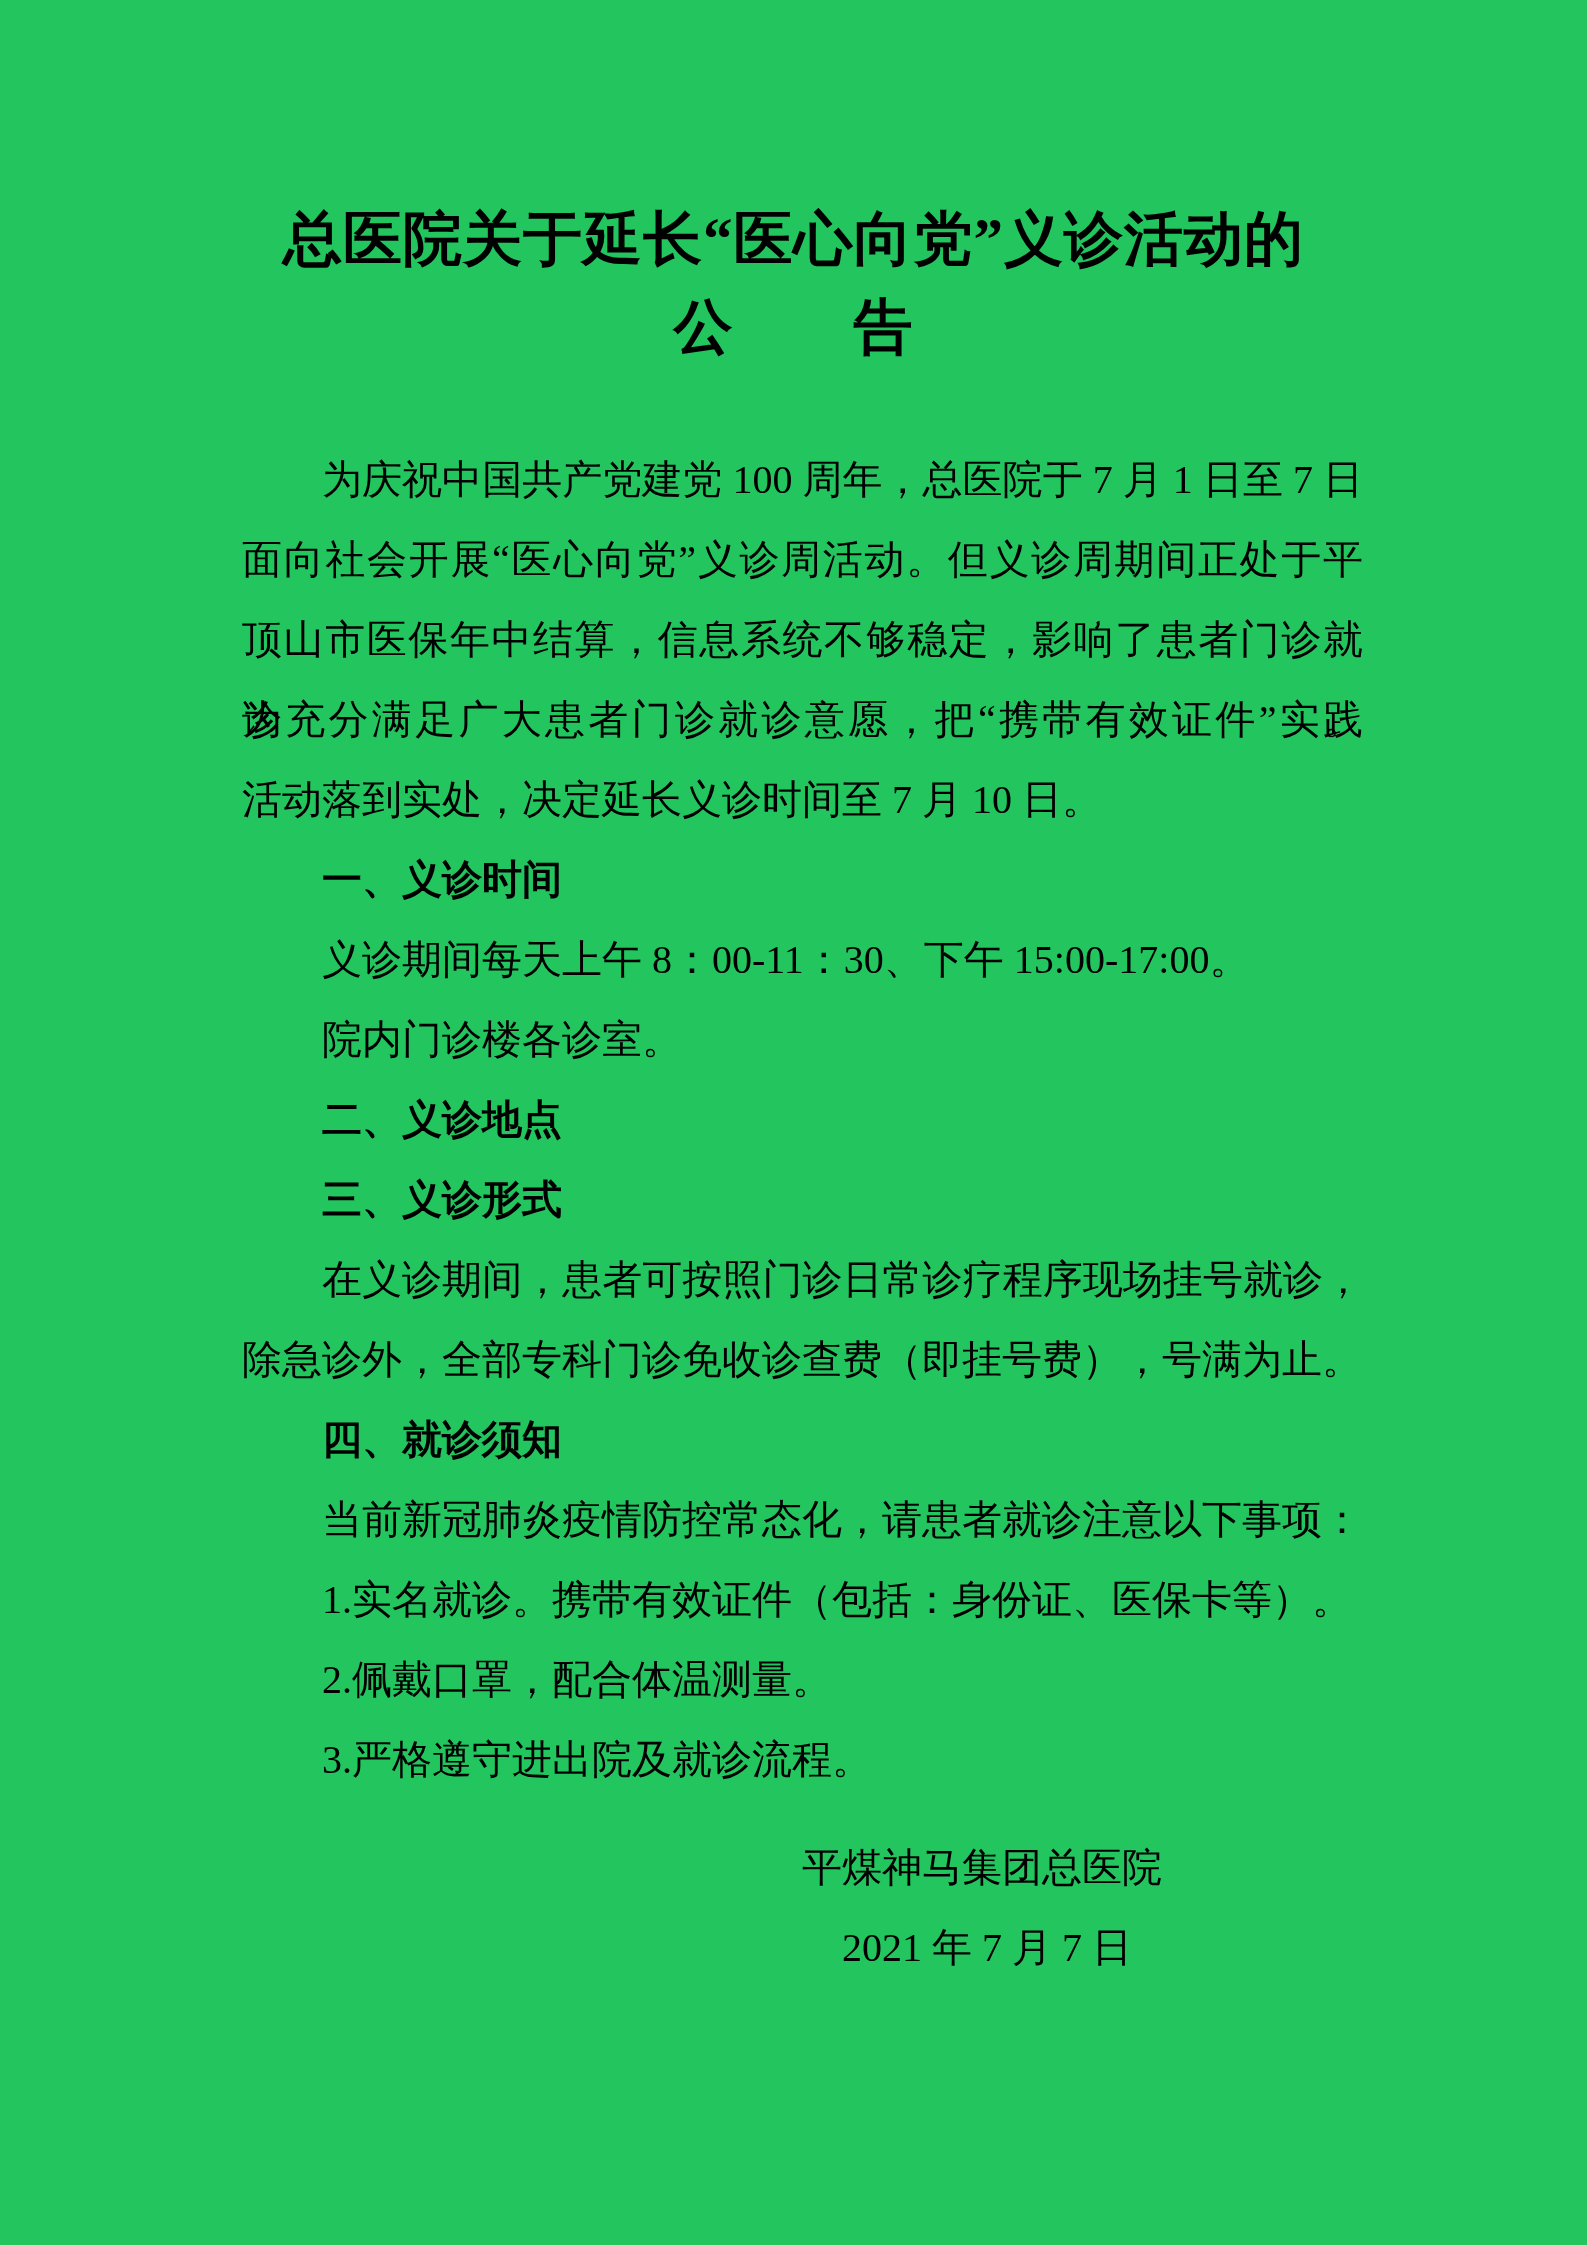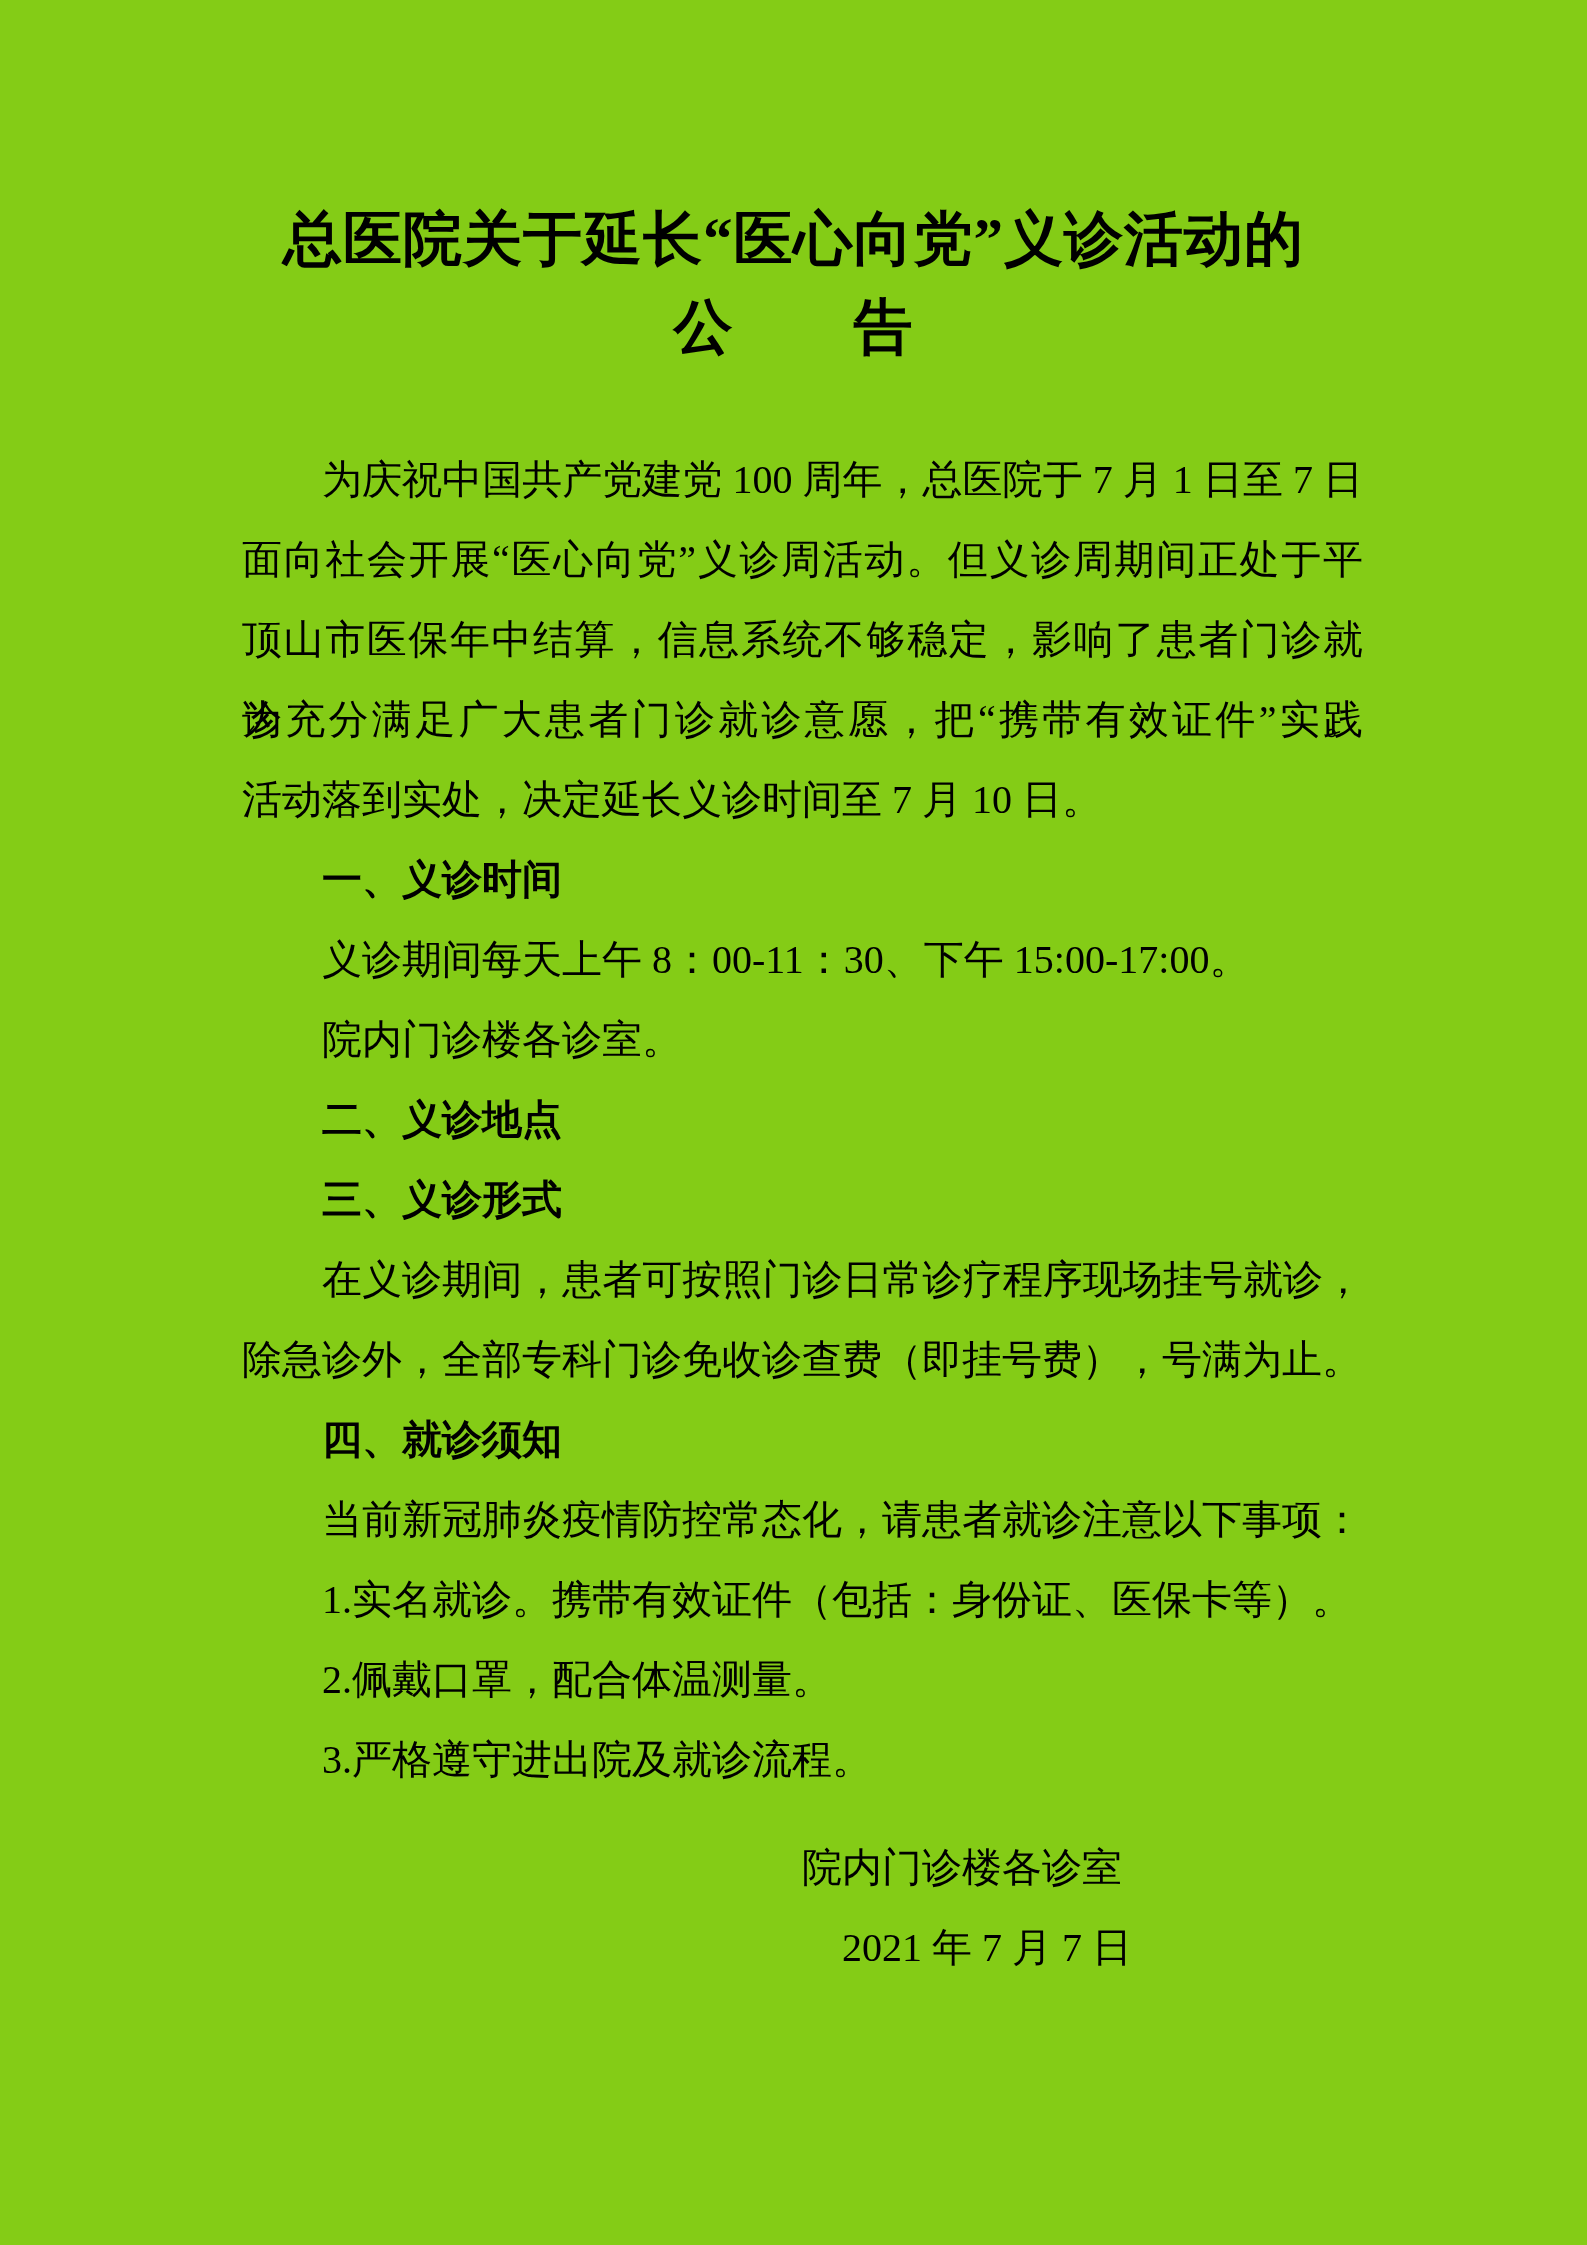--- a/index.html
+++ b/index.html
@@ -4,21 +4,21 @@
 <style>
   html, body {
     margin: 0;
     padding: 0;
     background: #ffffff;
   }
   .page {
     position: relative;
     width: 1587px;
     height: 2245px;
-    background: #84cc16;
+    background: #22c55e;
     color: #000000;
     font-family: "Liberation Serif", "DejaVu Serif", serif;
     overflow: hidden;
   }
   .title-block {
     position: absolute;
     top: 195px;
     left: 0;
     width: 100%;
     text-align: center;
@@ -78,17 +78,17 @@
     <div class="line indent heading">二、义诊地点</div>
     <div class="line indent heading">三、义诊形式</div>
     <div class="line indent justify">在义诊期间，患者可按照门诊日常诊疗程序现场挂号就诊，</div>
     <div class="line">除急诊外，全部专科门诊免收诊查费（即挂号费），号满为止。</div>
     <div class="line indent heading">四、就诊须知</div>
     <div class="line indent">当前新冠肺炎疫情防控常态化，请患者就诊注意以下事项：</div>
     <div class="line indent">1.实名就诊。携带有效证件（包括：身份证、医保卡等）。</div>
     <div class="line indent">2.佩戴口罩，配合体温测量。</div>
     <div class="line indent">3.严格遵守进出院及就诊流程。</div>
 
-    <div class="line signature-line">院内门诊楼各诊室</div>
+    <div class="line signature-line">平煤神马集团总医院</div>
     <div class="line date-line">2021 年 7 月 7 日</div>
   </div>
 
 </div>
 
 </body></html>

